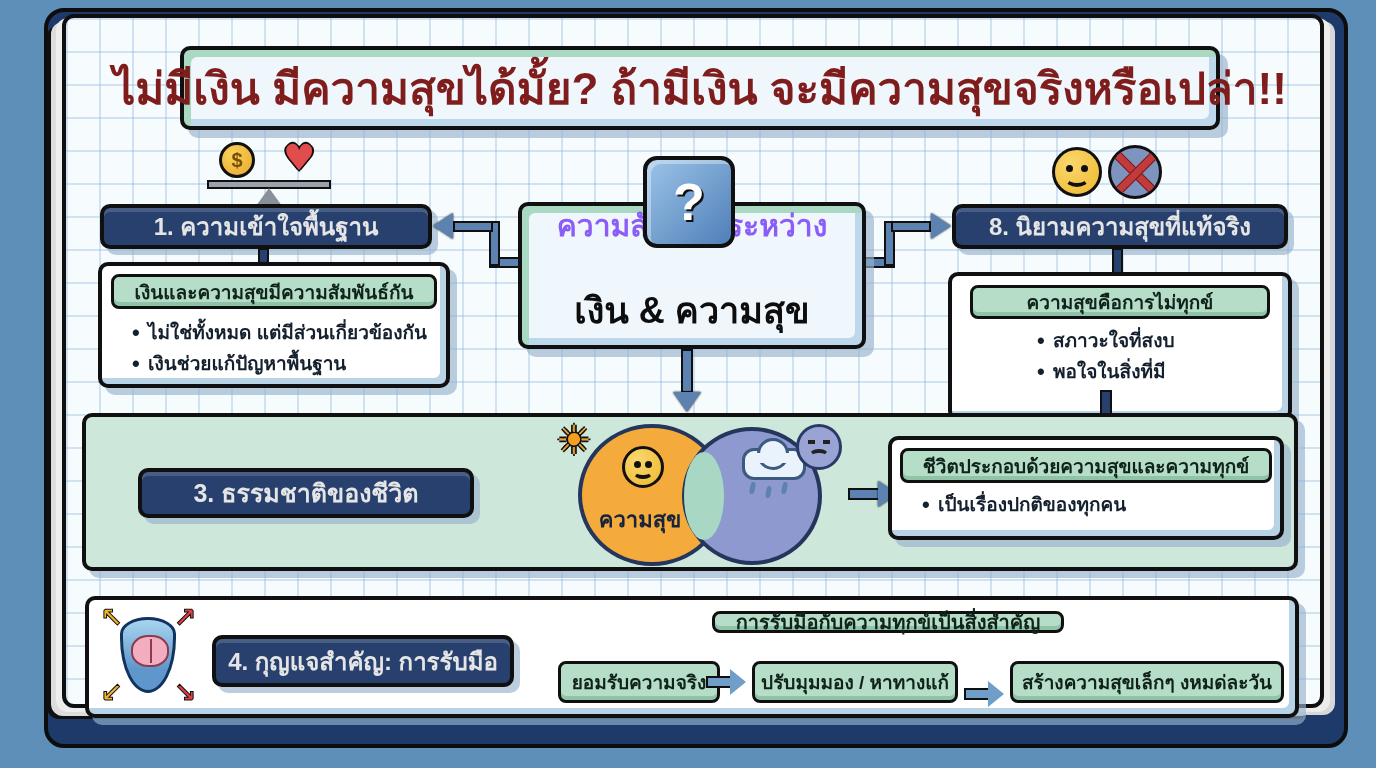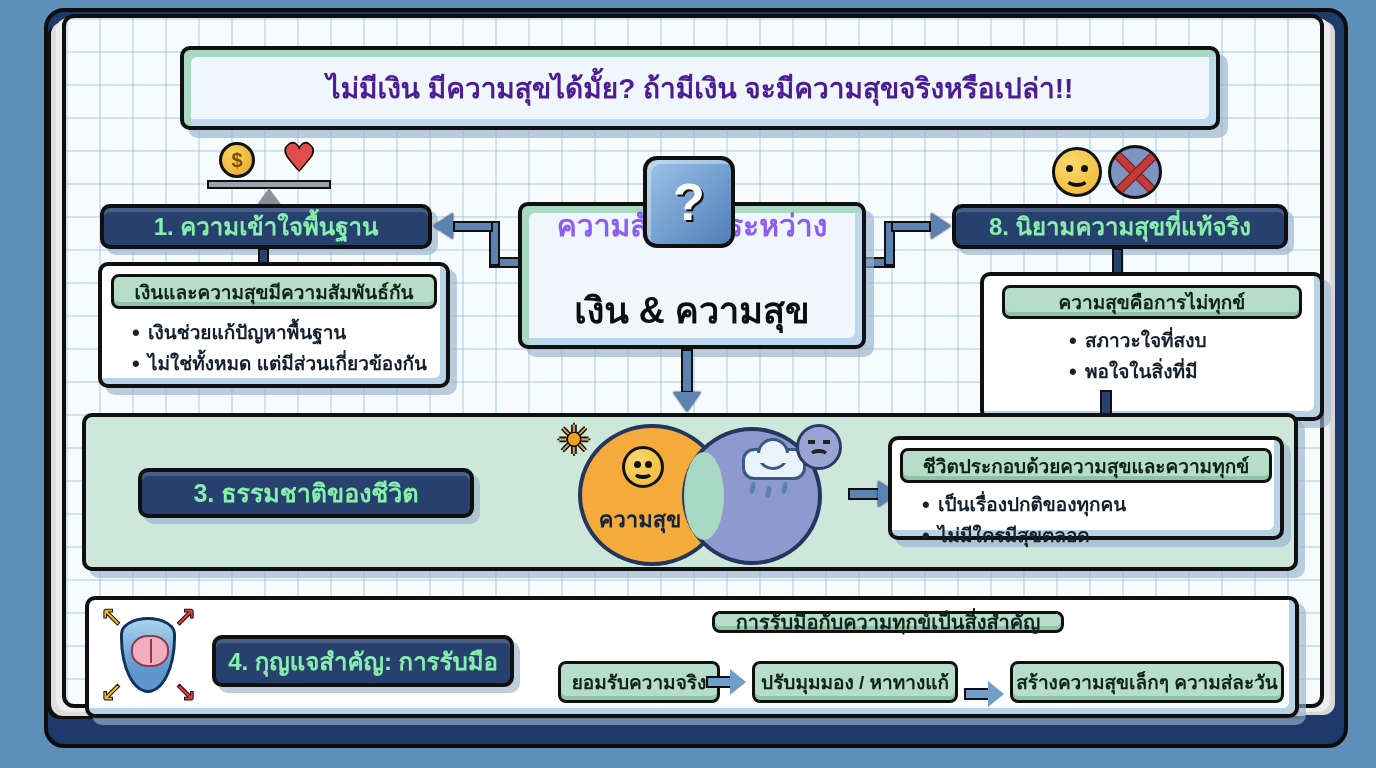--- a/index.html
+++ b/index.html
@@ -12,21 +12,21 @@
   .paper{left:62px;top:14px;width:1254px;height:686px;background-color:#f6fbfe;
     background-image:linear-gradient(to right,rgba(120,170,215,.30) 2px,transparent 2px),
                      linear-gradient(to bottom,rgba(120,170,215,.30) 2px,transparent 2px);
     background-size:33px 33px;border:4px solid #0f0f0f;border-radius:12px;
     box-shadow:-6px 4px 0 #ededed,-11px 8px 0 #dcdcdc,-15px 11px 0 #101010,6px 4px 0 #ededed,11px 7px 0 #d8d8d8;}
 
   
   .pxbox{border:4px solid #101010;border-radius:10px;box-shadow:7px 7px 0 rgba(150,178,205,.65);box-sizing:border-box;}
   .whitebox{background:#ffffff;box-shadow:7px 7px 0 rgba(150,178,205,.65),inset -6px -6px 0 #b9d3e6;}
   .bevelbox{background:#eff7fc;box-shadow:8px 8px 0 rgba(150,178,205,.65),inset 7px 7px 0 #a9d9c3,inset -7px -7px 0 #bcd8ea;}
-  .navyhead{background:#27406e;color:#86efac;display:flex;align-items:center;justify-content:center;
+  .navyhead{background:#27406e;color:#e5e5e5;display:flex;align-items:center;justify-content:center;
     font-weight:bold;box-shadow:6px 6px 0 rgba(150,178,205,.65),inset 0 4px 0 rgba(255,255,255,.16);}
   .pill{background:#b5ddc8;border:3px solid #101010;border-radius:8px;display:flex;align-items:center;justify-content:center;
     font-weight:bold;color:#10231a;box-shadow:inset 0 -4px 0 #8fc4a9;box-sizing:border-box;}
   .bullets{margin:0;padding:0 0 0 30px;list-style:none;font-weight:bold;color:#15202e;}
   .bullets li{position:relative;padding-left:16px;line-height:31px;}
   .bullets li::before{content:"•";position:absolute;left:0;top:0;font-size:22px;}
 
   
   .conn{background:#27406e;border:2px solid #101010;box-sizing:border-box;}
   .pipe{background:#5b82b0;border:2px solid #101010;box-sizing:border-box;}
@@ -62,21 +62,21 @@
 </style>
 </head>
 <body>
 
 <div class="stage">
 
   <div class="abs book"></div>
   <div class="abs paper"></div>
 
   <div class="abs pxbox bevelbox" style="left:180px;top:46px;width:1040px;height:84px;display:flex;align-items:center;justify-content:center;">
-    <div style="font-size:28px;font-weight:bold;color:#4c1d95;white-space:nowrap;">ไม่มีเงิน มีความสุขได้มั้ย? ถ้ามีเงิน จะมีความสุขจริงหรือเปล่า!!</div>
+    <div style="font-size:44px;font-weight:bold;color:#7f1d1d;white-space:nowrap;">ไม่มีเงิน มีความสุขได้มั้ย? ถ้ามีเงิน จะมีความสุขจริงหรือเปล่า!!</div>
   </div>
 
   <div class="abs" style="left:205px;top:140px;width:130px;height:64px;">
     <div class="abs" style="left:14px;top:2px;width:36px;height:36px;background:radial-gradient(circle at 35% 30%,#f8d25c,#e9a82a);border:3px solid #101010;border-radius:50%;display:flex;align-items:center;justify-content:center;font-weight:bold;font-size:20px;color:#7a4d07;box-sizing:border-box;">
         <span>$</span>
       </div>
     <span class="abs glyph outline-txt" style="left:78px;top:0px;font-size:36px;color:#e34c4c;">♥</span>
     <div class="abs" style="left:2px;top:40px;width:124px;height:9px;background:#9aa3ab;border:2px solid #101010;box-sizing:border-box;"></div>
     <div class="abs" style="left:48px;top:48px;width:0;height:0;border-left:16px solid transparent;border-right:16px solid transparent;border-bottom:22px solid #8a9099;"></div>
   </div>
@@ -84,41 +84,41 @@
   <div class="abs pxbox navyhead" style="left:100px;top:204px;width:332px;height:45px;font-size:24px;">
     <span>1. ความเข้าใจพื้นฐาน</span>
   </div>
   <div class="abs conn" style="left:258px;top:248px;width:11px;height:27px;"></div>
 
   <div class="abs pxbox whitebox" style="left:98px;top:262px;width:352px;height:126px;">
     <div class="pill" style="margin:8px auto 0;width:326px;height:35px;font-size:19px;">
       <span>เงินและความสุขมีความสัมพันธ์กัน</span>
     </div>
     <ul class="bullets" style="margin-top:8px;font-size:19px;">
+      <li>ไม่ใช่ทั้งหมด แต่มีส่วนเกี่ยวข้องกัน</li>
       <li>เงินช่วยแก้ปัญหาพื้นฐาน</li>
-      <li>ไม่ใช่ทั้งหมด แต่มีส่วนเกี่ยวข้องกัน</li>
     </ul>
   </div>
 
   <div class="abs face" style="left:1052px;top:147px;width:50px;height:50px;">
     <span class="eye l"></span>
       <span class="eye r"></span>
       <span class="smile"></span>
   </div>
   <div class="abs nosad" style="left:1108px;top:145px;width:54px;height:54px;">
     <span class="x1"></span>
       <span class="x2"></span>
   </div>
 
   <div class="abs pxbox navyhead" style="left:952px;top:204px;width:336px;height:45px;font-size:24px;">
     <span>8. นิยามความสุขที่แท้จริง</span>
   </div>
   <div class="abs conn" style="left:1112px;top:248px;width:11px;height:27px;"></div>
 
-  <div class="abs pxbox whitebox" style="left:948px;top:272px;width:344px;height:149px;margin-left:32px;">
+  <div class="abs pxbox whitebox" style="left:948px;top:272px;width:344px;height:149px;">
     <div class="pill" style="margin:9px auto 0;width:300px;height:34px;font-size:19px;">
       <span>ความสุขคือการไม่ทุกข์</span>
     </div>
     <ul class="bullets" style="margin-top:6px;padding-left:85px;font-size:19px;">
       <li>สภาวะใจที่สงบ</li>
       <li>พอใจในสิ่งที่มี</li>
     </ul>
   </div>
   <div class="abs conn" style="left:1100px;top:390px;width:12px;height:25px;"></div>
 
@@ -169,21 +169,20 @@
 
   <div class="abs pipe" style="left:848px;top:488px;width:32px;height:12px;"></div>
   <div class="abs tri-right" style="left:878px;top:481px;"></div>
 
   <div class="abs pxbox whitebox" style="left:888px;top:436px;width:396px;height:104px;">
     <div class="pill" style="margin:8px auto 0;width:372px;height:35px;font-size:19px;">
       <span>ชีวิตประกอบด้วยความสุขและความทุกข์</span>
     </div>
     <ul class="bullets" style="margin-top:6px;font-size:19px;">
       <li>เป็นเรื่องปกติของทุกคน</li>
-      <li>ไม่มีใครมีสุขตลอด</li>
     </ul>
   </div>
 
   <div class="abs pxbox whitebox" style="left:85px;top:596px;width:1214px;height:122px;"></div>
 
   <div class="abs" style="left:98px;top:605px;width:100px;height:102px;">
     <span class="abs corner-arrow" style="left:2px;top:0px;color:#f0b429;-webkit-text-stroke:1px #101010;">↖</span>
     <span class="abs corner-arrow" style="right:2px;top:0px;color:#e04040;-webkit-text-stroke:1px #101010;">↗</span>
     <span class="abs corner-arrow" style="left:2px;bottom:0px;color:#f0b429;-webkit-text-stroke:1px #101010;">↙</span>
     <span class="abs corner-arrow" style="right:2px;bottom:0px;color:#e04040;-webkit-text-stroke:1px #101010;">↘</span>
@@ -201,16 +200,16 @@
 
   <div class="abs pill" style="left:538px;top:661px;width:162px;height:42px;font-size:19px;margin-left:20px;">
     <span>ยอมรับความจริง</span>
   </div>
   <div class="abs step-arrow" style="left:706px;top:676px;"></div>
   <div class="abs pill" style="left:752px;top:661px;width:206px;height:42px;font-size:19px;">
     <span>ปรับมุมมอง / หาทางแก้</span>
   </div>
   <div class="abs step-arrow" style="left:964px;top:676px;"></div>
   <div class="abs pill" style="left:1010px;top:661px;width:274px;height:42px;font-size:19px;">
-    <span>สร้างความสุขเล็กๆ ความส่ละวัน</span>
+    <span>สร้างความสุขเล็กๆ งหมด่ละวัน</span>
   </div>
 
 </div>
 
 </body></html>

